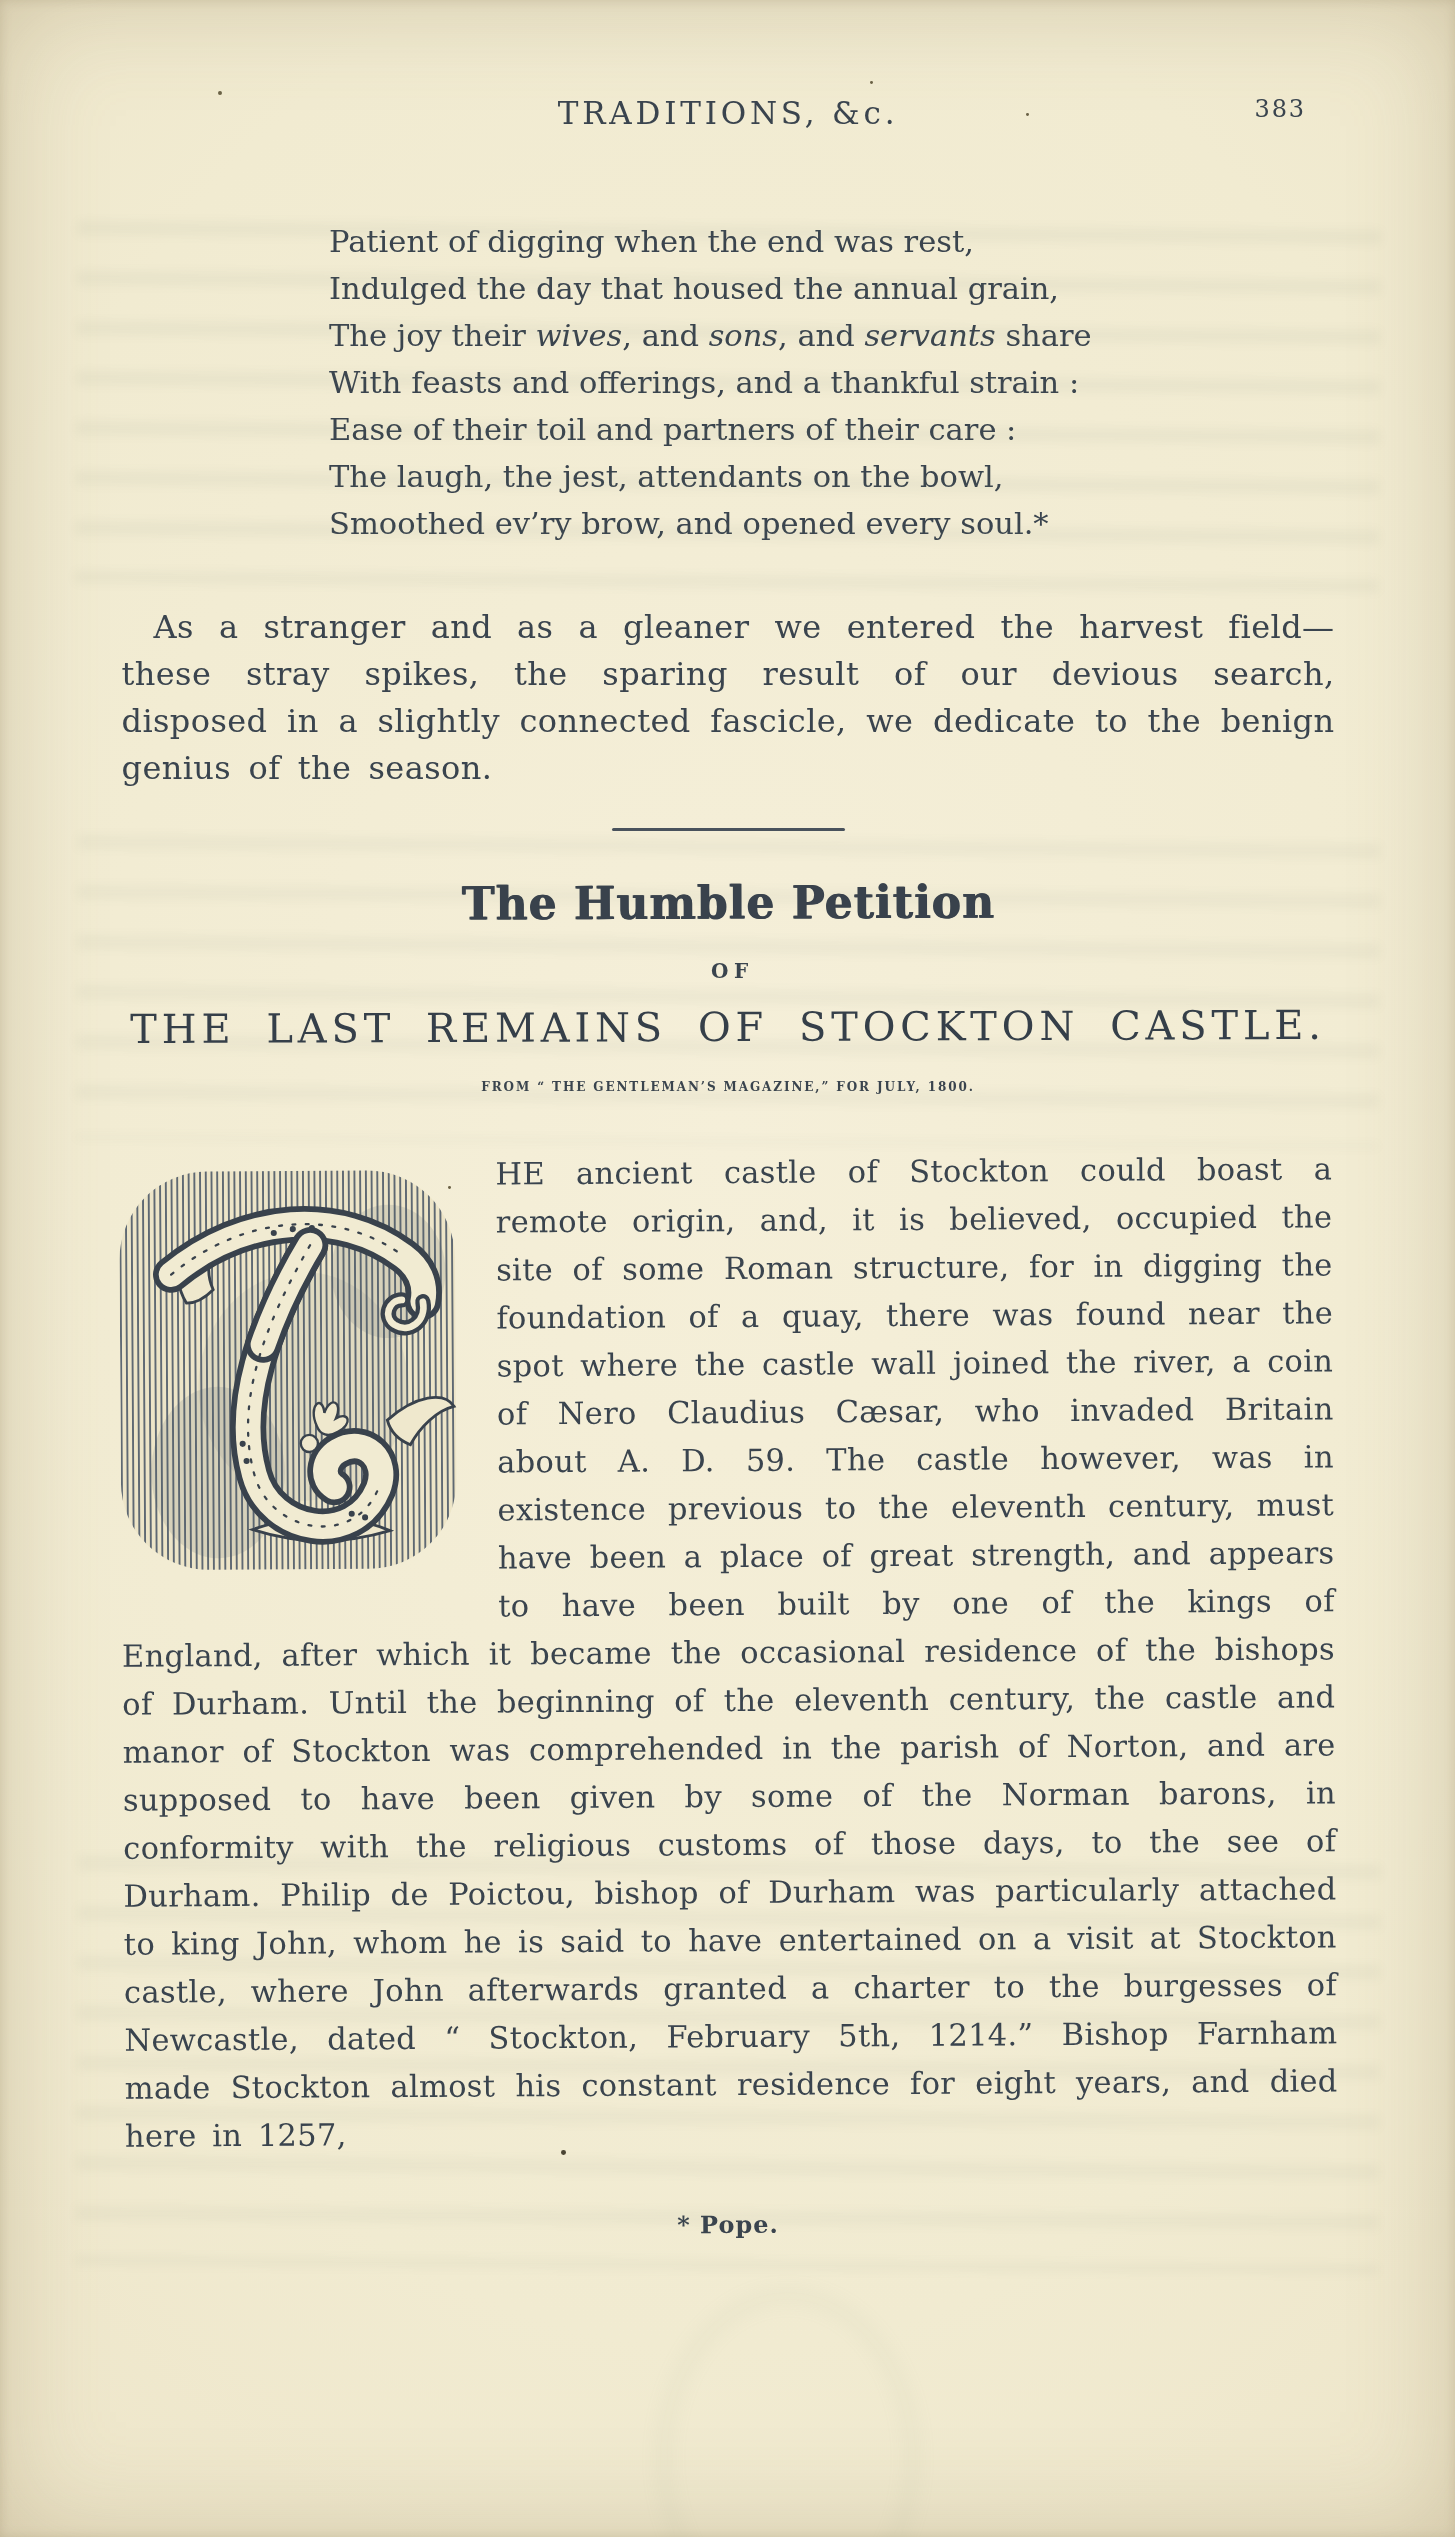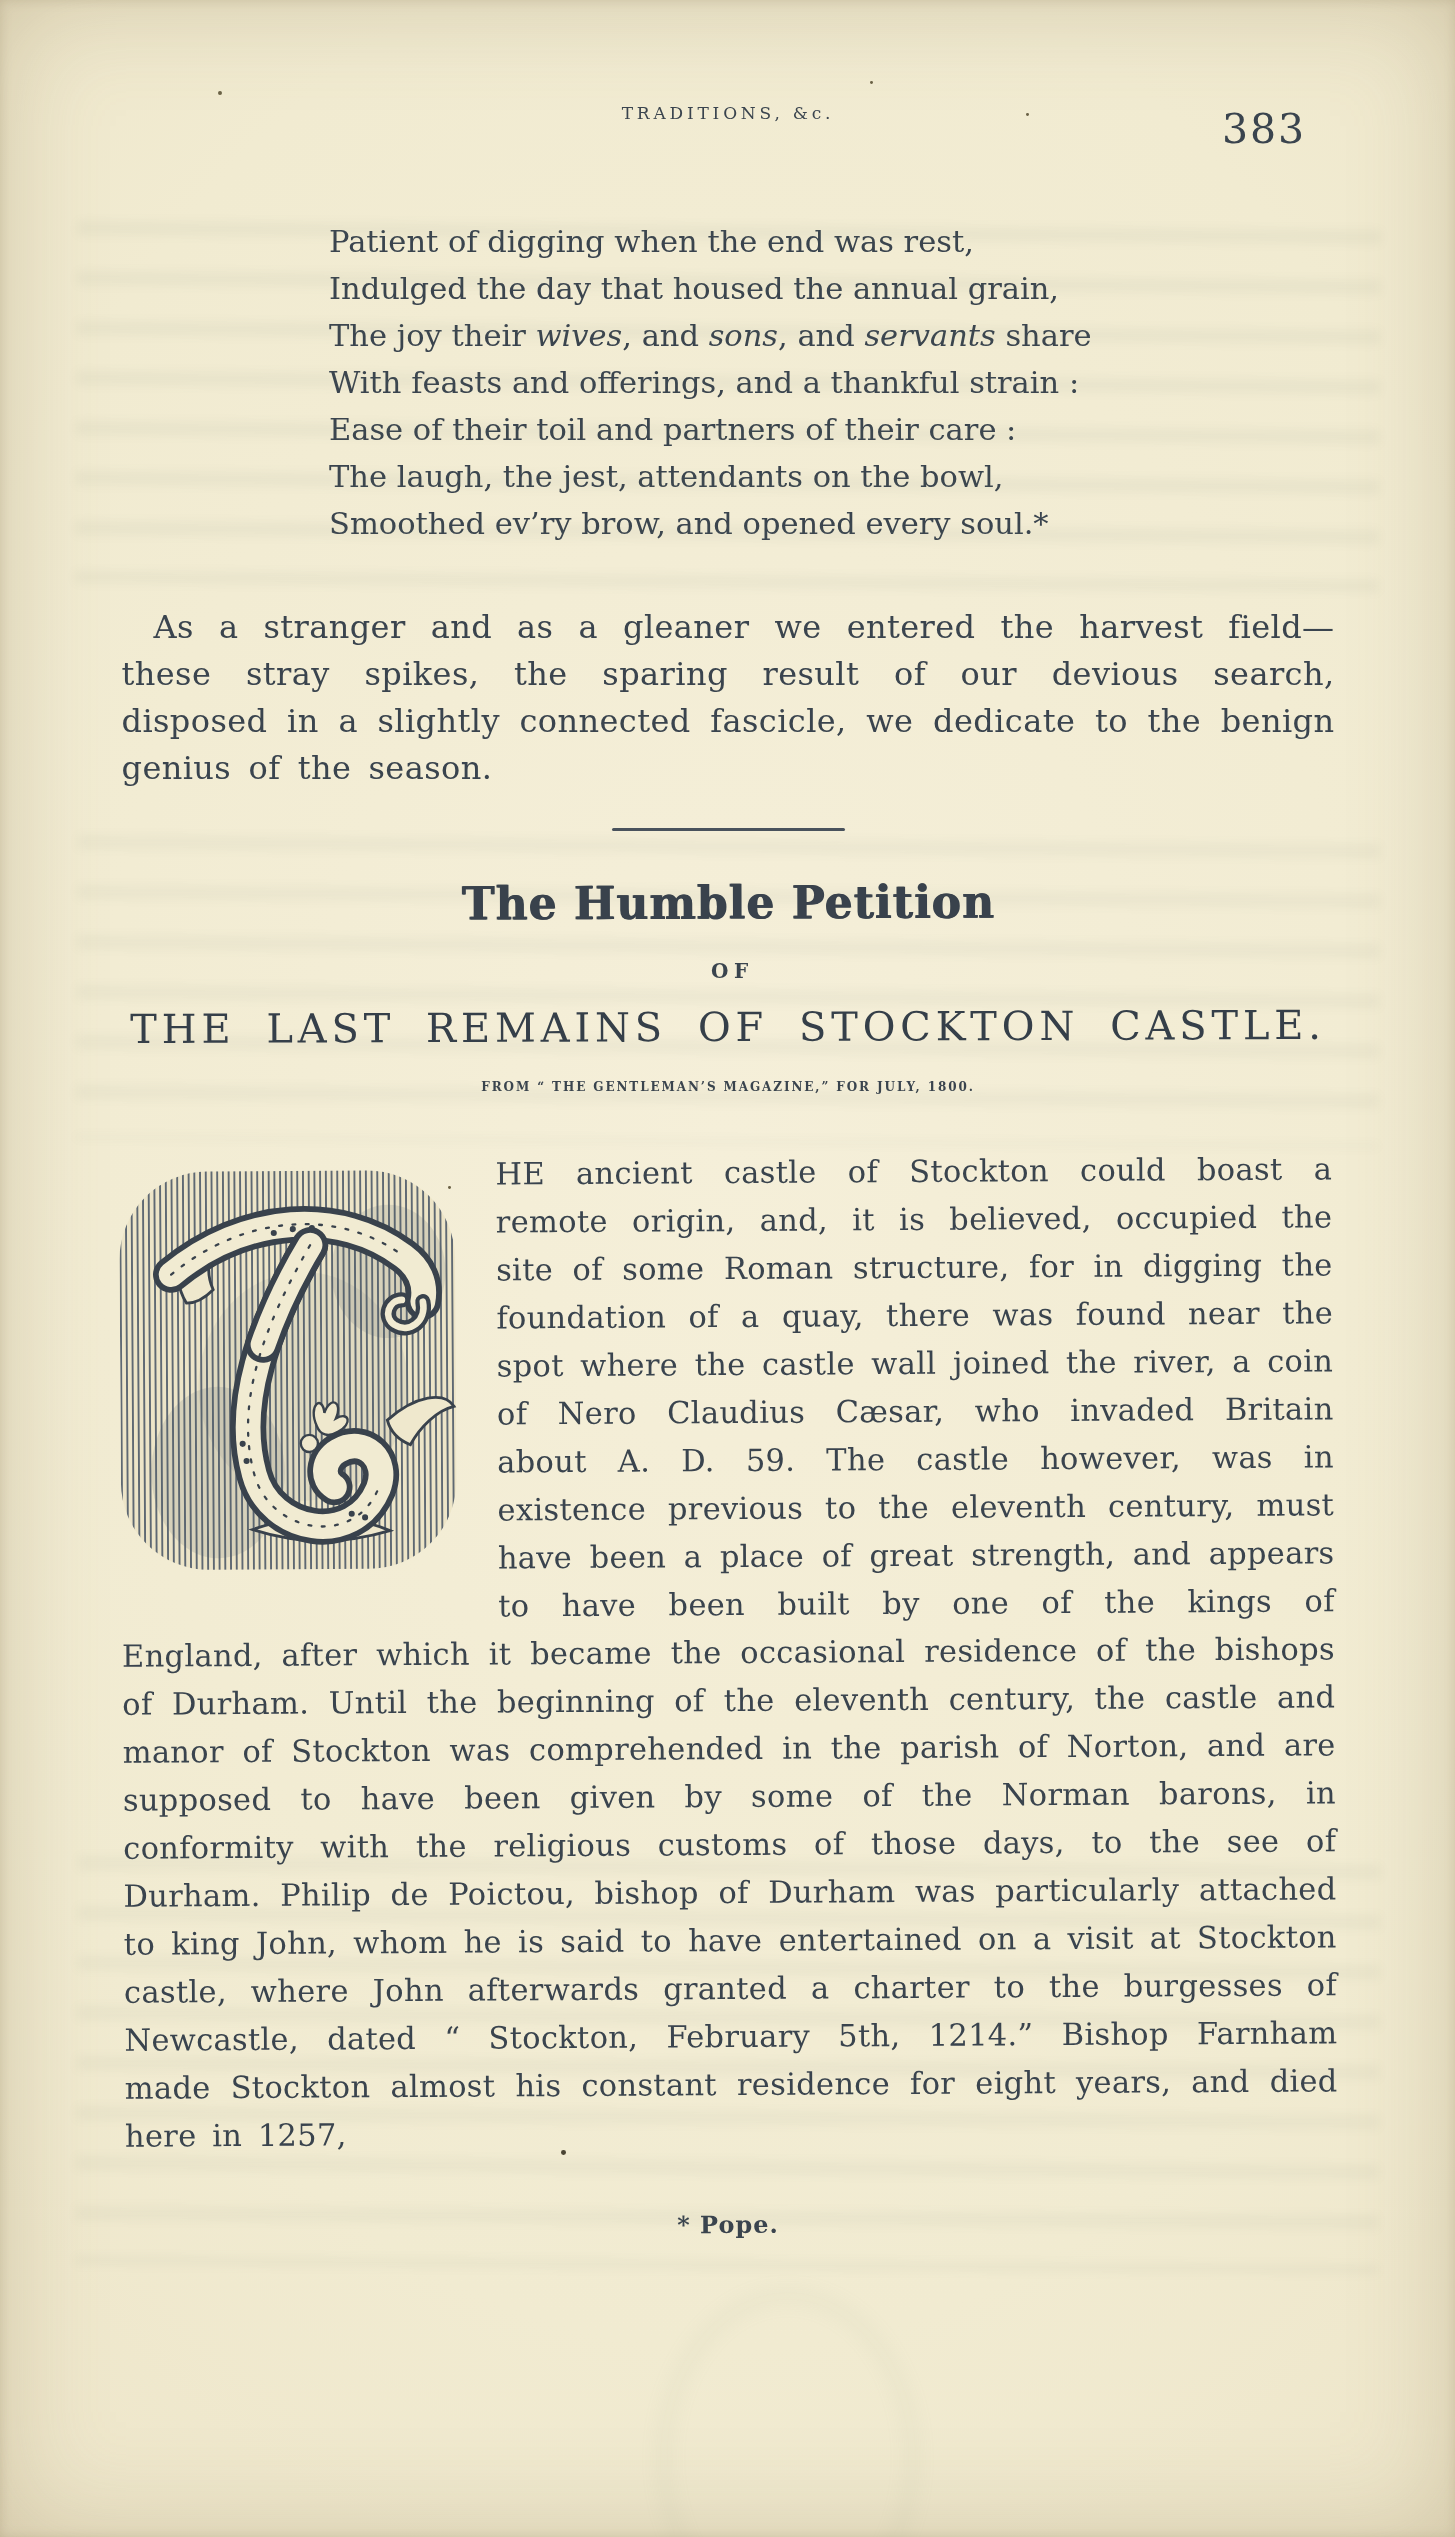--- a/index.html
+++ b/index.html
@@ -29,25 +29,25 @@
   .ghost-ring {
     position: absolute; left: 658px; top: 2290px; width: 238px; height: 315px;
     border: 11.4px solid #93a083; border-radius: 50%;
     filter: blur(9.5px); opacity: .10; pointer-events: none;
   }
   .speck { position: absolute; background: #6b6246; border-radius: 50%; pointer-events: none; }
 
   
   .running-head {
     position: relative; padding-top: 99px; text-align: center;
-    font-size: 17px; letter-spacing: 3.8px; line-height: 29px;
+    font-size: 31px; letter-spacing: 3.8px; line-height: 29px;
   }
   .page-number {
-    position: absolute; top: 105px; right: 150px;
-    font-size: 41px; letter-spacing: 1.9px;
+    position: absolute; top: 95px; right: 150px;
+    font-size: 24px; letter-spacing: 1.9px;
   }
 
   
   .poem { margin: 90px 0 0 329px; font-size: 30.5px; line-height: 47px; }
   .poem-line { white-space: pre-wrap; }
   .poem-line.hang { margin-left: -29px; }
   .poem i { font-style: italic; }
 
   
   .intro {

